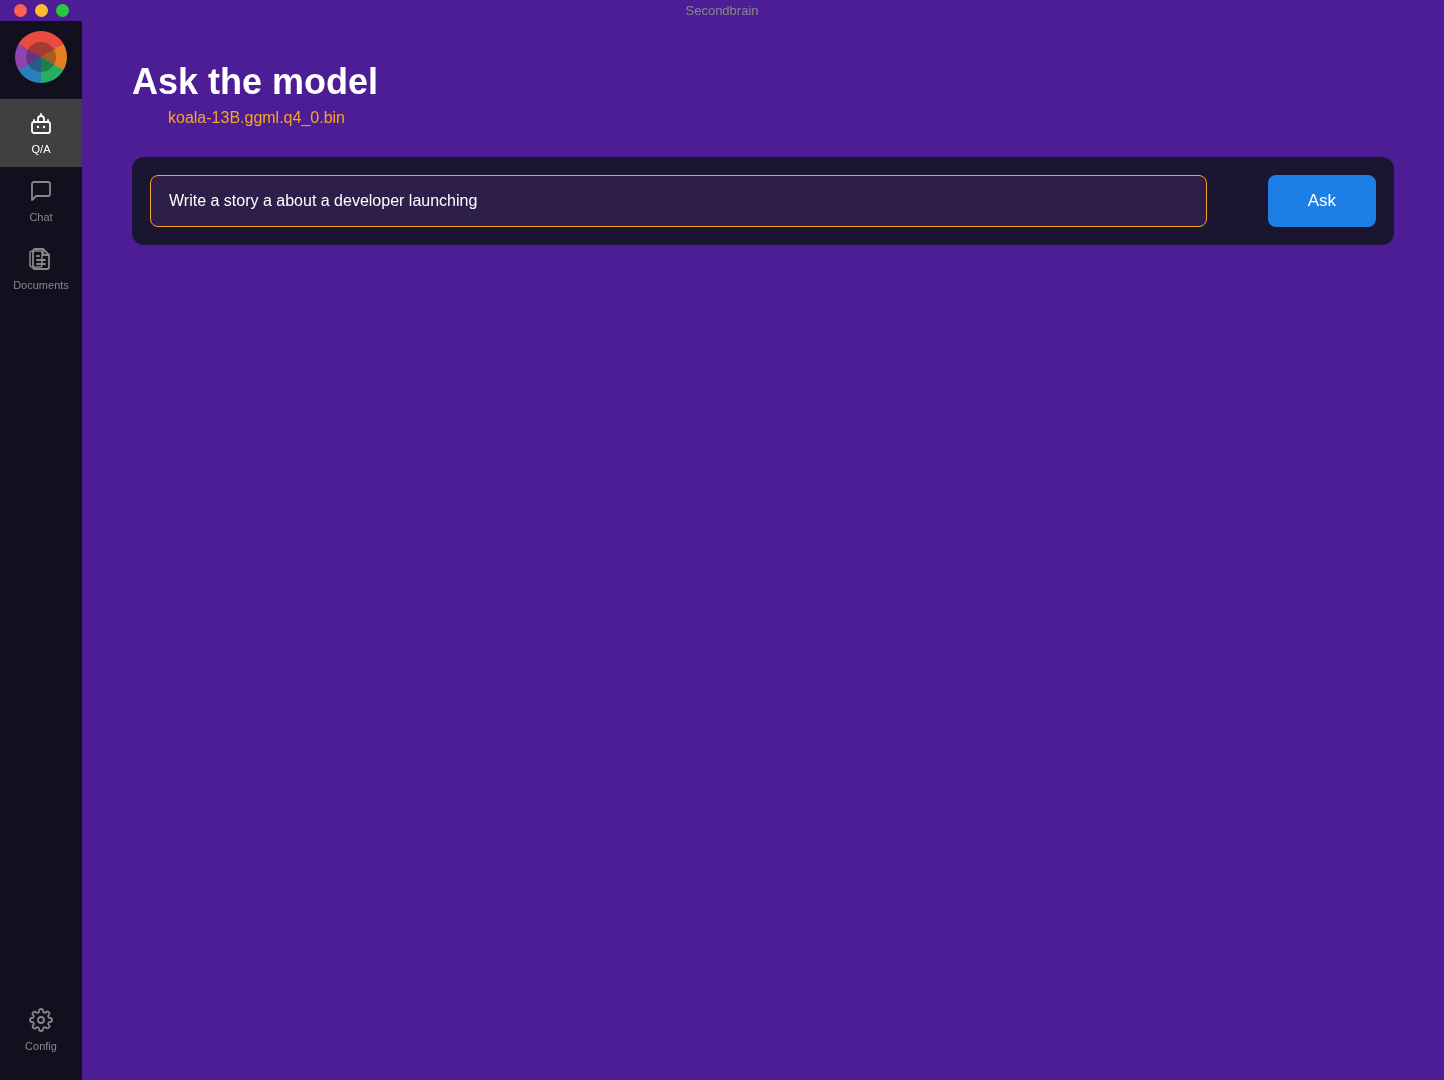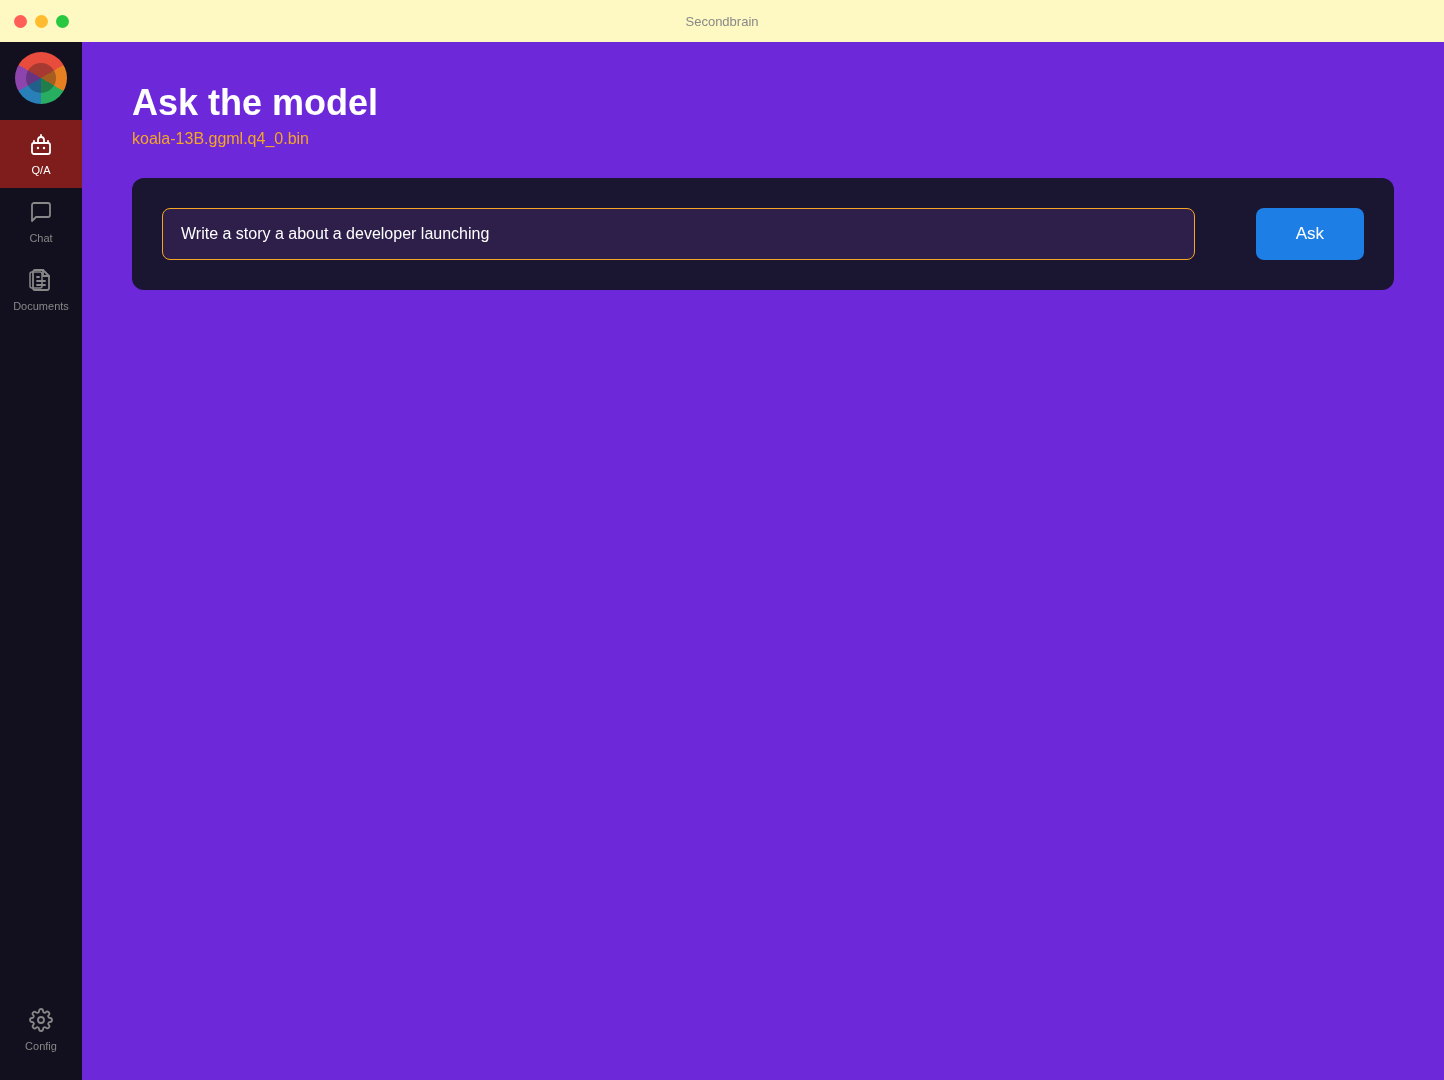--- a/index.html
+++ b/index.html
@@ -13,22 +13,22 @@
       height: 1080px;
       background: #0d0b14;
       font-family: -apple-system, BlinkMacSystemFont, 'Segoe UI', sans-serif;
       overflow: hidden;
       display: flex;
       flex-direction: column;
     }
 
     
     .titlebar {
-      height: 42px;
-      background: #fef9c3;
+      height: 21px;
+      background: #4c1d95;
       display: flex;
       align-items: center;
       justify-content: center;
       position: relative;
       flex-shrink: 0;
     }
 
     .traffic-lights {
       position: absolute;
       left: 14px;
@@ -115,21 +115,21 @@
       justify-content: center;
       padding: 12px 0;
       cursor: pointer;
       color: #888;
       font-size: 11px;
       gap: 5px;
       position: relative;
     }
 
     .nav-item.active {
-      background: #7f1d1d;
+      background: #404040;
       color: #fff;
     }
 
     .nav-icon {
       font-size: 20px;
       line-height: 1;
     }
 
     .nav-label {
       font-size: 11px;
@@ -140,47 +140,48 @@
       margin-bottom: 16px;
       width: 100%;
       display: flex;
       flex-direction: column;
       align-items: flex-end;
     }
 
     
     .main-content {
       flex: 1;
-      background: #6d28d9;
+      background: #4c1d95;
       padding: 40px 50px;
       overflow-y: auto;
     }
 
     .page-header {
       margin-bottom: 30px;
     }
 
     .page-title {
       font-size: 36px;
       font-weight: 700;
       color: #ffffff;
       margin-bottom: 6px;
     }
 
     .model-name {
       font-size: 16px;
       color: #f5a623;
       font-weight: 400;
+      margin-left: 36px;
     }
 
     
     .query-panel {
       background: #1a1530;
       border-radius: 12px;
-      padding: 30px;
+      padding: 18px;
       display: flex;
       align-items: center;
       gap: 20px;
     }
 
     .query-input {
       flex: 1;
       background: #2d1f4a;
       border: 1.5px solid #f5a623;
       border-radius: 8px;

